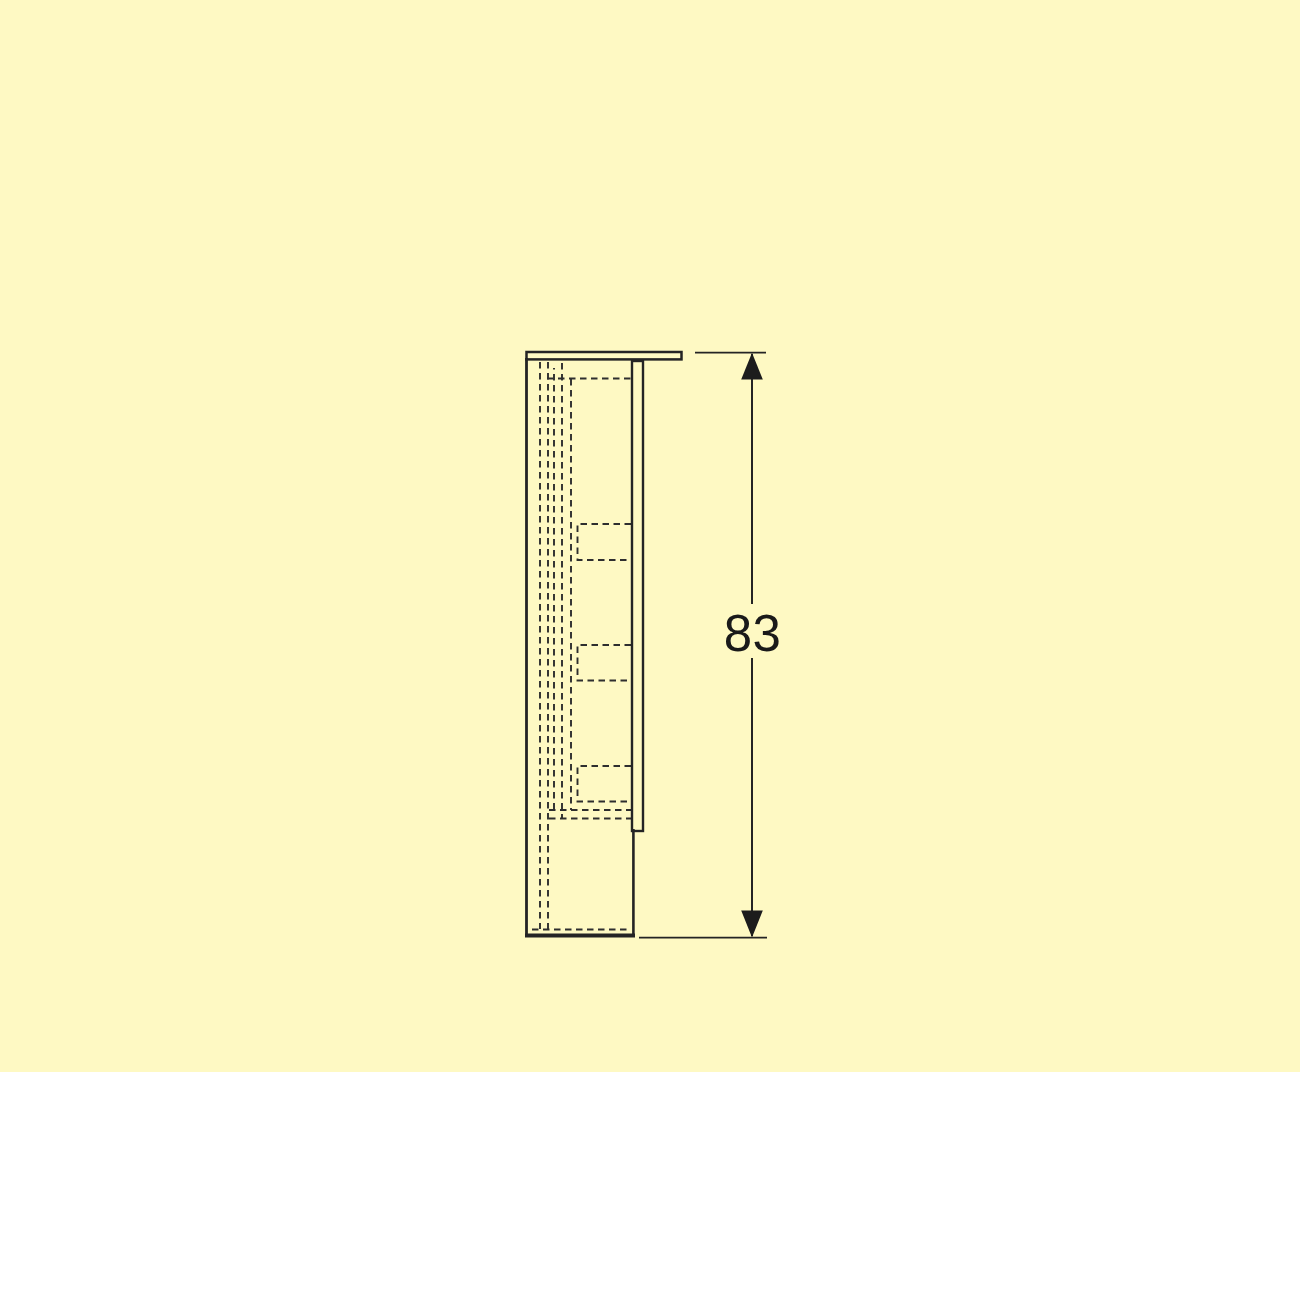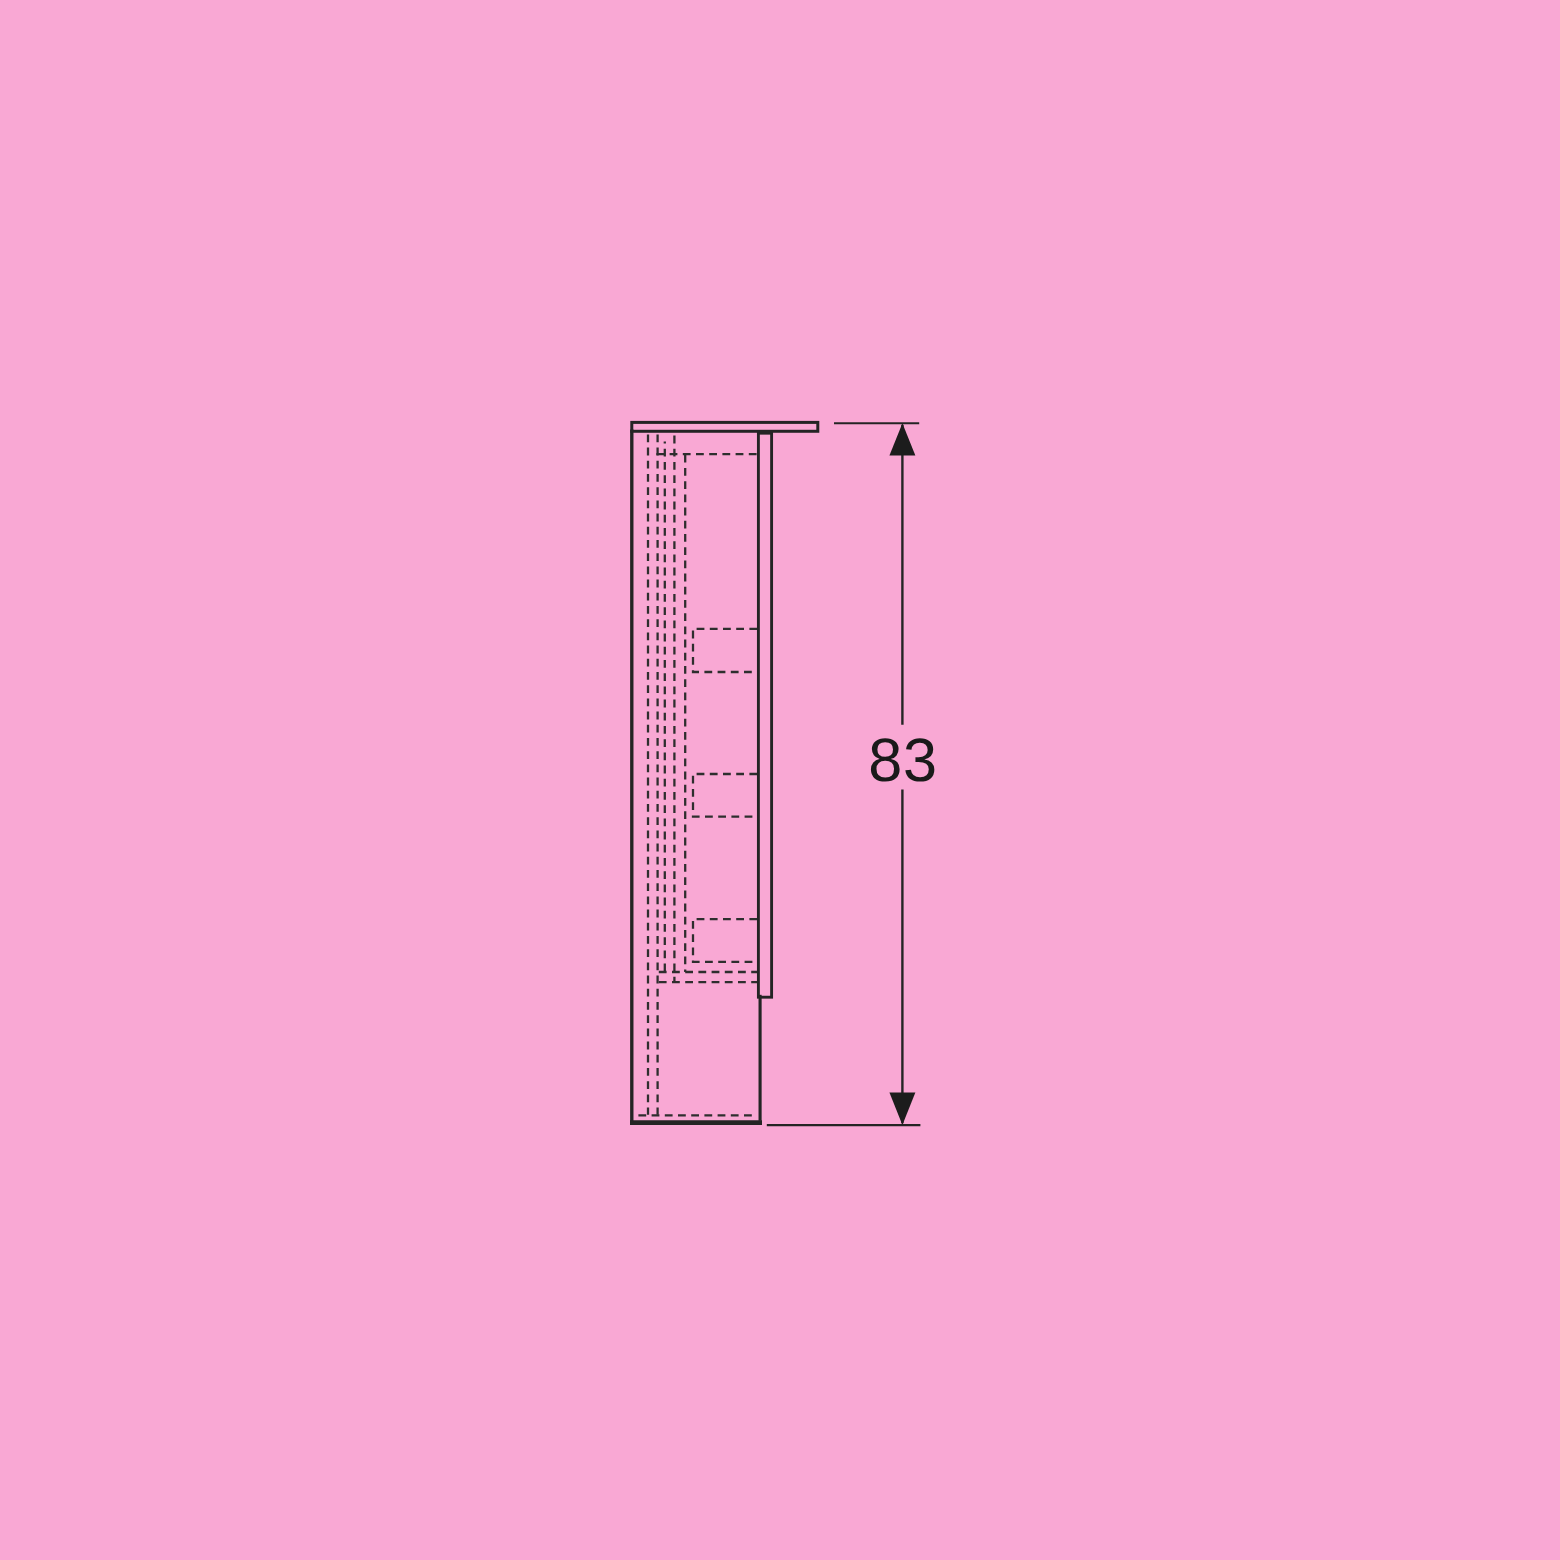--- a/index.html
+++ b/index.html
@@ -3,22 +3,22 @@
 <meta charset="utf-8">
 <style>
   html, body {
     margin: 0;
     padding: 0;
     background: #ffffff;
   }
   .canvas {
     position: relative;
     width: 1300px;
-    height: 1300px;
-    background: #f9a8d4;
+    height: 1072px;
+    background: #fef9c3;
     overflow: hidden;
     font-family: "Liberation Sans", sans-serif;
   }
   svg { display: block; }
   .solid  { stroke: #242424; fill: none; }
   .hidden-edge { stroke: #2e2e2e; fill: none; stroke-width: 1.9; stroke-dasharray: 6.5 4.5; }
   .dimline { stroke: #242424; fill: none; }
   .arrowhead { fill: #1c1c1c; stroke: none; }
   .dim-text {
     font-family: "Liberation Sans", "DejaVu Sans", sans-serif;

